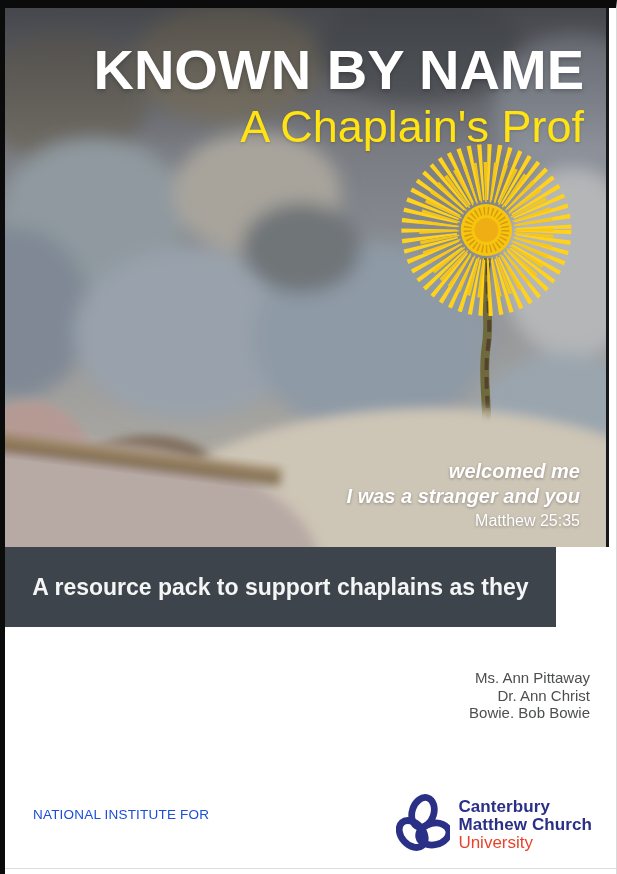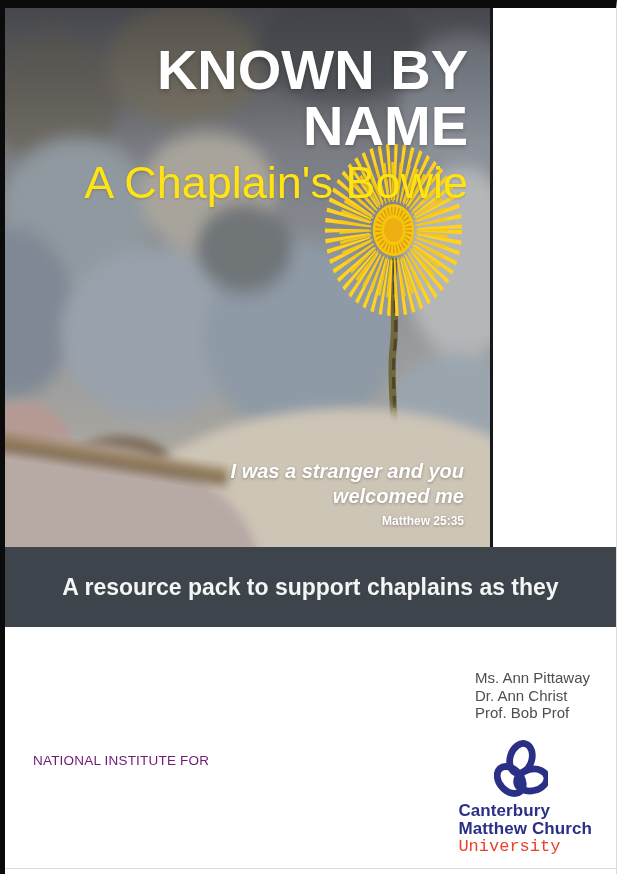--- a/index.html
+++ b/index.html
@@ -12,21 +12,21 @@
     background:#ffffff;
     border-top:8px solid #0b0b0c;
     border-left:5px solid #0b0b0c;
     border-right:1px solid #dadada;
     overflow:hidden;
   }
 
   
   .photo{
     position:relative;
-    width:488px;height:539px;
+    width:604px;height:539px;
     border-right:3px solid #17181c;
     overflow:hidden;
     background:#8d9197;
   }
   .photo svg.bg{position:absolute;inset:0;width:100%;height:100%;}
 
   .title-block{
     position:absolute;top:34px;right:22px;
     text-align:right;line-height:1;
   }
@@ -42,60 +42,61 @@
     color:#ffe312;
     text-shadow:0 1px 3px rgba(0,0,0,.18);
   }
 
   .quote-block{
     position:absolute;right:26px;bottom:16px;
     text-align:right;color:#ffffff;
     text-shadow:0 1px 3px rgba(0,0,0,.3);
   }
   .quote-line{font-size:20px;line-height:25px;font-weight:bold;font-style:italic;}
-  .quote-ref{font-size:12px;line-height:20px;margin-top:2px;font-weight:700;}
+  .quote-ref{font-size:16px;line-height:20px;margin-top:2px;font-weight:400;}
 
   
   .banner{
-    width:611px;height:80px;
+    width:551px;height:80px;
     background:#3e444b;
     display:flex;flex-direction:column;align-items:center;justify-content:center;
     color:#f4f5f5;
     font-size:23px;font-weight:bold;line-height:29px;
     text-align:center;
     gap:8px;
   }
 
   
   .lower{
     position:relative;
     width:611px;height:245px;
     background:#ffffff;
   }
   .lower::after{
     content:"";position:absolute;left:0;right:0;bottom:3px;height:1px;background:#dcdcdc;
   }
   .authors{
     position:absolute;top:42px;right:26px;
+    text-align:right;
     color:#4c4e50;font-size:15px;line-height:17.5px;
   }
   .footer{
     position:absolute;left:0;right:0;bottom:16px;
     display:flex;justify-content:space-between;align-items:flex-start;
     padding:0 24px 0 28px;
   }
   .institute{
-    color:#701a75;font-size:13.5px;line-height:18.5px;letter-spacing:.2px;
+    color:#1d4ed8;font-size:13.5px;line-height:18.5px;letter-spacing:.2px;
     margin-top:12px;
   }
-  .uni-logo{display:flex;align-items:center;flex-direction:column;}
+  .uni-logo{display:flex;align-items:center;}
   .trefoil{width:54px;height:62px;margin-right:8px;flex:0 0 auto;}
   .uni-text{line-height:18px;}
   .uni-blue{color:#2b3087;font-size:17px;font-weight:bold;letter-spacing:.1px;}
-  .uni-red{color:#e8432d;font-size:17px;font-weight:400;font-family:Liberation Mono, monospace;}
+  .uni-red{color:#e8432d;font-size:17px;font-weight:400;}
 </style>
 </head>
 <body>
 
 <div class="page">
 
   <div class="photo">
     <svg class="bg" viewBox="0 0 608 539" preserveAspectRatio="none">
       <defs>
         <linearGradient id="base" x1="0" y1="0" x2="0" y2="1">
@@ -157,40 +158,40 @@
       <g filter="url(#b5)" transform="rotate(7 140 452)">
         <rect x="-30" y="444" width="310" height="13" fill="#96805f"></rect>
         <rect x="-30" y="455" width="310" height="5" fill="#6a5640"></rect>
       </g>
 
       <rect x="0" y="0" width="608" height="140" fill="url(#topshade)"></rect>
     </svg>
 
     <div class="title-block">
       <h1 class="main-title">KNOWN BY NAME</h1>
-      <div class="sub-title">A Chaplain's Bowie</div>
+      <div class="sub-title">A Chaplain's Prof</div>
     </div>
 
     <div class="quote-block">
+      <div class="quote-line">welcomed me</div>
       <div class="quote-line">I was a stranger and you</div>
-      <div class="quote-line">welcomed me</div>
       <div class="quote-ref">Matthew 25:35</div>
     </div>
   </div>
 
   <div class="banner">
     <span>A resource pack to support chaplains as they</span>
   </div>
 
   <div class="lower">
 
     <div class="authors">
       <div>Ms. Ann Pittaway</div>
       <div>Dr. Ann Christ</div>
-      <div>Prof. Bob Prof</div>
+      <div>Bowie. Bob Bowie</div>
     </div>
 
     <div class="footer">
       <div class="institute">
         <div>NATIONAL INSTITUTE FOR</div>
       </div>
 
       <div class="uni-logo">
         <svg class="trefoil" viewBox="0 0 60 66">
           <g stroke="#2b3087" stroke-width="7.5" fill="none">

